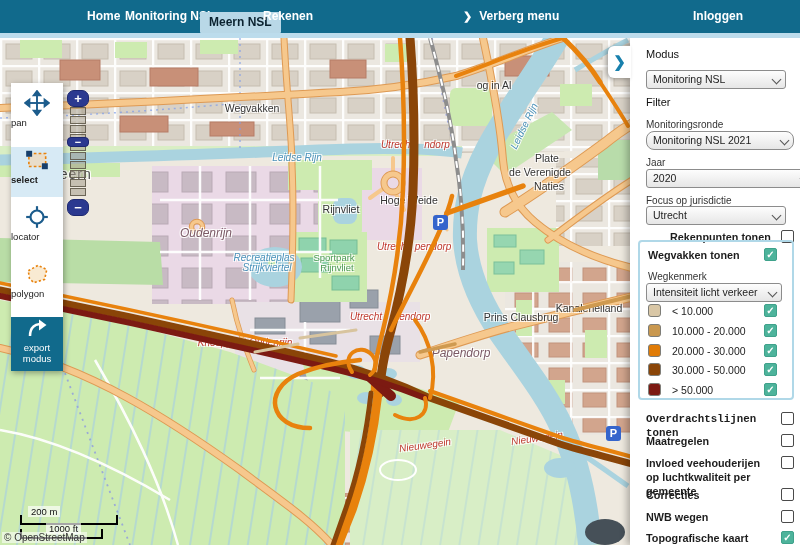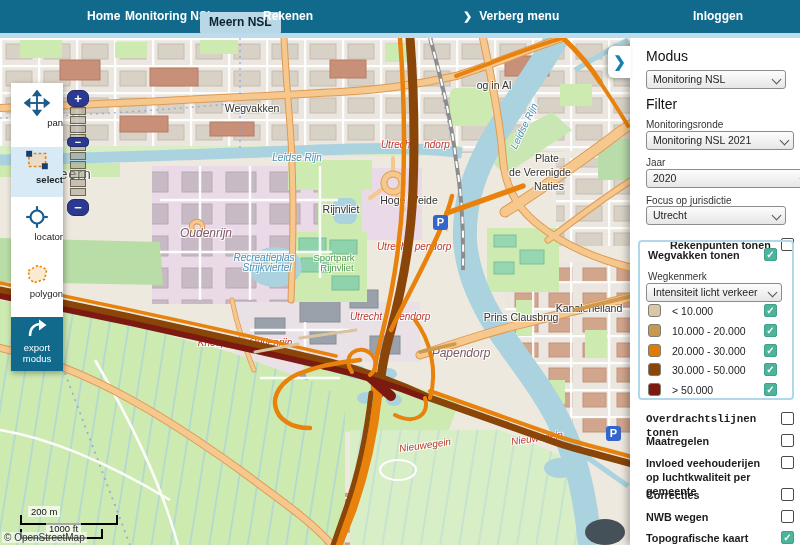--- a/index.html
+++ b/index.html
@@ -26,21 +26,21 @@
   .l-sub{font-style:italic;color:#7b5a66;font-size:12px;}
   .l-water{font-style:italic;color:#4d93bb;font-size:10px;}
   .l-green{color:#4d9a55;font-size:9.5px;}
   .l-rot68{transform:translate(-50%,-50%) rotate(-64deg);}
   .l-rotm8{transform:translate(-50%,-50%) rotate(-8deg);}
   .p-icon{position:absolute;width:15px;height:15px;background:#3565cc;border-radius:3px;color:#fff;
           font-size:11px;font-weight:bold;line-height:15px;text-align:center;z-index:4;}
 
   
   #toolbar{position:absolute;left:11px;top:45px;width:52px;z-index:5;background:#fff;box-shadow:1px 2px 6px rgba(0,0,0,.35);}
-  .tool{height:50px;text-align:right;padding-top:0;cursor:pointer;}
+  .tool{height:50px;text-align:left;padding-top:0;cursor:pointer;}
   .tool svg{display:block;margin:7px auto 0;width:26px;height:26px;}
   .tool-label{font-size:9.5px;color:#222;display:block;margin-top:1px;}
   .tool-active{background:#d7eaf5;}
   .tool-active .tool-label{font-weight:bold;}
   #tool-export{height:54px;background:#116a8c;text-align:center;cursor:pointer;}
   #tool-export svg{display:block;margin:6px auto 0;width:26px;height:24px;}
   #tool-export .tool-label{color:#fff;font-size:9.5px;}
 
   
   #zoomctl{position:absolute;left:67px;top:52px;width:22px;height:126px;z-index:5;}
@@ -55,21 +55,21 @@
   #scalebar{position:absolute;left:20px;top:468px;width:110px;z-index:5;pointer-events:none;}
   .sc-label{position:absolute;font-size:9.5px;color:#111;background:rgba(255,255,255,.65);padding:0 3px;}
   .sc-bar{position:absolute;border-left:2px solid #000;border-right:2px solid #000;border-bottom:2px solid #000;height:8px;}
   #attrib{position:absolute;left:2px;top:494px;z-index:5;font-size:10px;color:#333;background:rgba(255,255,255,.55);padding:0 2px;}
 
   
   #sb-tab{position:absolute;left:608px;top:46px;width:23px;height:32px;background:#fff;border-radius:6px 0 0 6px;z-index:9;
           box-shadow:-2px 1px 4px rgba(0,0,0,.3);color:#1880ad;font-weight:bold;font-size:15px;line-height:32px;text-align:center;cursor:pointer;}
   #sidebar{position:absolute;left:630px;top:38px;width:170px;height:507px;background:#fff;z-index:8;
            box-shadow:-3px 0 7px rgba(0,0,0,.28);}
-  .sb-h{position:absolute;left:16px;font-size:14px;font-weight:500;color:#111;}
+  .sb-h{position:absolute;left:16px;font-size:11px;font-weight:500;color:#111;}
   .sb-l{position:absolute;left:16px;font-size:10px;color:#333;}
   .select{position:absolute;height:19px;border:1px solid #8c8c8c;border-radius:3px;background:linear-gradient(#fdfdfd,#e6e6e6);
           box-sizing:border-box;font-size:10.5px;color:#222;line-height:17px;padding:0 16px 0 6px;cursor:pointer;overflow:hidden;white-space:nowrap;}
   .caret{position:absolute;right:5px;top:5px;width:6px;height:6px;border-right:1.6px solid #555;border-bottom:1.6px solid #555;transform:rotate(45deg);}
   .sb-row{position:absolute;left:16px;right:6px;}
   .row-label{font-size:10.8px;font-weight:bold;color:#1d1d1d;line-height:1.3;display:block;width:128px;}
   .cb{position:absolute;right:0;top:0;width:13px;height:13px;border:1.5px solid #4a4a4a;border-radius:2px;background:#fff;
       box-sizing:border-box;cursor:pointer;text-align:center;}
   .cb-on{background:#4db39b;border-color:#3fa28b;}
   .cb-on::after{content:"✓";color:#fff;font-size:10px;font-weight:bold;line-height:11px;display:block;}
@@ -408,36 +408,36 @@
 
   <div id="sidebar">
     <div class="sb-h" style="top:10px;">Modus</div>
     <div class="select" style="top:32px;left:16px;width:140px;">
       <span>Monitoring NSL</span>
       <span class="caret"></span>
     </div>
     <div class="sb-h" style="top:58px;">Filter</div>
 
     <div class="sb-l" style="top:81px;">Monitoringsronde</div>
-    <div class="select" style="top:93px;left:16px;width:148px;">
+    <div class="select" style="top:93px;left:16px;width:148px;border-radius:8px;">
       <span>Monitoring NSL 2021</span>
       <span class="caret"></span>
     </div>
     <div class="sb-l" style="top:119px;">Jaar</div>
     <div class="select" style="top:131px;left:16px;width:168px;">
       <span>2020</span>
       <span class="caret"></span>
     </div>
     <div class="sb-l" style="top:157px;">Focus op jurisdictie</div>
     <div class="select" style="top:168px;left:16px;width:140px;">
       <span>Utrecht</span>
       <span class="caret"></span>
     </div>
 
-    <div class="sb-row" style="top:200px;padding-left:24px;">
+    <div class="sb-row" style="top:192px;padding-left:24px;">
       <span class="row-label">Rekenpunten tonen</span>
       <span class="cb"></span>
     </div>
 
     <div id="panel">
       <div class="p-row" style="top:6px;">
         <span class="row-label">Wegvakken tonen</span>
         <span class="cb cb-on"></span>
       </div>
       <div class="sb-l" style="left:8px;top:29px;">Wegkenmerk</div>

